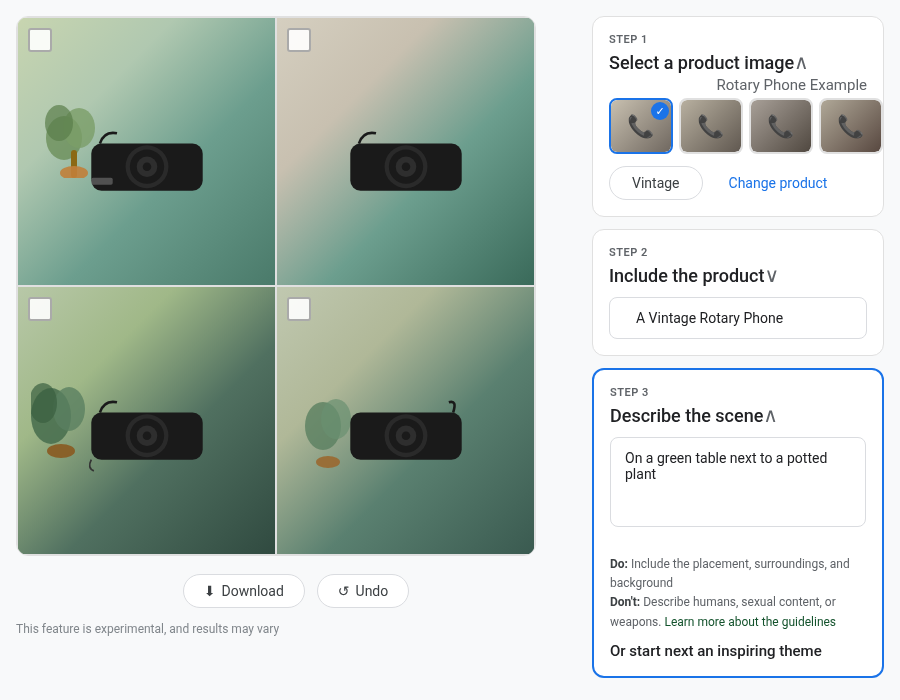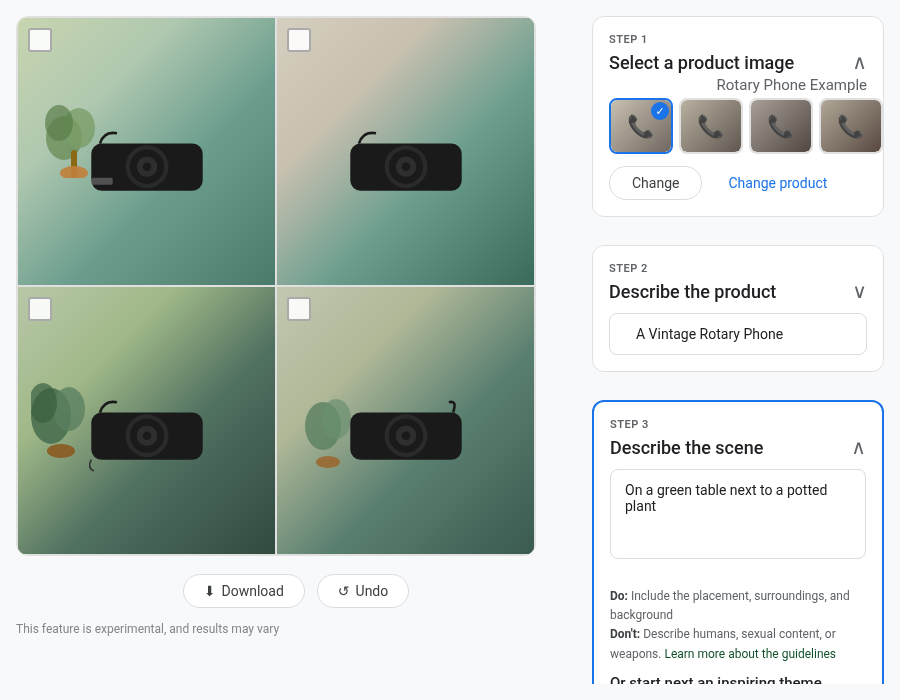--- a/index.html
+++ b/index.html
@@ -97,21 +97,21 @@
     .experimental-text {
       color: #80868b;
       font-size: 12px;
       padding-bottom: 4px;
     }
     
     .right-panel {
       flex: 1;
       display: flex;
       flex-direction: column;
-      gap: 28px;
+      gap: 12px;
       padding-left: 16px;
       overflow-y: auto;
     }
     .step-card {
       background: #fff;
       border: 1px solid #e0e0e0;
       border-radius: 12px;
       padding: 16px;
     }
     .step-card.active {
@@ -121,21 +121,21 @@
       font-size: 11px;
       font-weight: 600;
       color: #5f6368;
       letter-spacing: 0.5px;
       text-transform: uppercase;
       margin-bottom: 4px;
     }
     .step-header {
       display: flex;
       align-items: center;
-      justify-content: space-between;
+      justify-content: flex-start;
     }
     .step-title {
       font-size: 18px;
       font-weight: 500;
       color: #202124;
     }
     .chevron-icon {
       color: #5f6368;
       font-size: 20px;
       cursor: pointer;
@@ -372,29 +372,29 @@
         </div>
 
         <div class="thumb">
           <div style="width:100%;height:100%;background:linear-gradient(135deg,#b0a898,#584840);border-radius:6px;display:flex;align-items:center;justify-content:center;">
             <span style="font-size:22px;">📞</span>
           </div>
         </div>
 
       </div>
       <div class="action-row">
-        <button class="btn-confirm">Change</button>
+        <button class="btn-confirm">Vintage</button>
         <button class="btn-change">Change product</button>
       </div>
     </div>
 
     <div class="step-card">
       <div class="step-label">STEP 2</div>
       <div class="step-header">
-        <span class="step-title">Describe the product</span>
+        <span class="step-title">Include the product</span>
         <span class="chevron-icon">∨</span>
       </div>
       <input class="text-input" type="text" value="A Vintage Rotary Phone" style="">
     </div>
 
     <div class="step-card active">
       <div class="step-label">STEP 3</div>
       <div class="step-header">
         <span class="step-title">Describe the scene</span>
         <span class="chevron-icon">∧</span>

